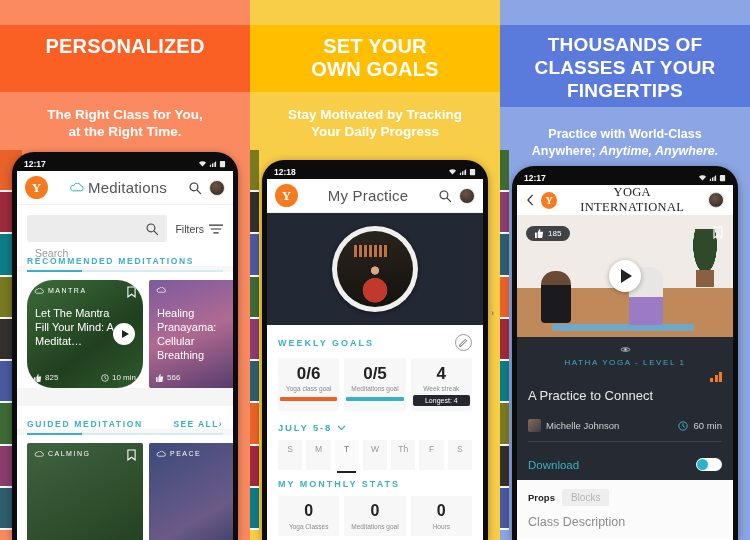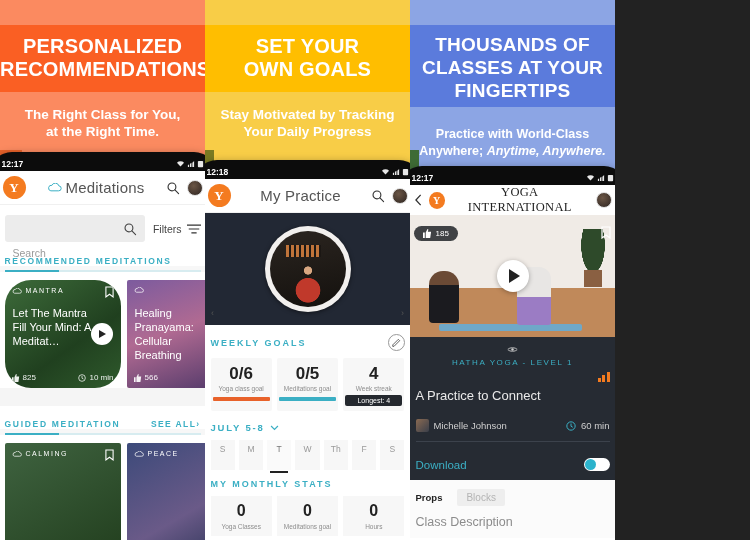--- a/index.html
+++ b/index.html
@@ -2,21 +2,21 @@
 <html><head>
 <meta charset="utf-8">
 <style>
   * { box-sizing: border-box; margin: 0; padding: 0; }
   html, body {
     width: 750px; height: 540px;
     font-family: "Liberation Sans", sans-serif;
     overflow: hidden;
     background: #222;
   }
-  .stage { position: relative; width: 615px; height: 540px; display: flex; }
+  .stage { position: relative; width: 750px; height: 540px; display: flex; }
 
   
   .panel { position: relative; width: 250px; height: 540px; overflow: hidden; }
   .panel-bg { position: absolute; inset: 0; }
   .band { position: absolute; left: 0; right: 0; top: 25px; }
   .p1 .band { height: 67px; background: #FA5F23; }
   .p2 .band { height: 67px; background: #FFBE00; }
   .p3 .band { height: 82px; background: #5B7BDC; }
   .p1 .panel-bg { background: #FB8A60; }
   .p2 .panel-bg { background: #F8CD47; }
@@ -173,21 +173,21 @@
   .vtitle { font-size:13px; margin-top:6px; color:#e9e9e9; font-weight:400; }
   .vrow { display:flex; justify-content:space-between; align-items:center; margin-top:16px; font-size:9.5px; color:#cfcfcf; }
   .vrow span { display:flex; align-items:center; gap:5px; }
   .vteach { width:13px; height:13px; border-radius:2px; background:linear-gradient(135deg,#8a6a52,#3a3f4a); }
   .vdiv { height:1px; background:#3c424c; margin: 9px 0 0 0; }
   .dlrow { display:flex; justify-content:space-between; align-items:center; padding: 8px 11px 9px 11px; background:#262b33; }
   .dltext { font-size:11.5px; color:#3BAFC4; }
   .toggle { width:26px; height:13px; border-radius:7px; background:#fff; position:relative; }
   .toggle::after { content:''; position:absolute; left:1px; top:1px; width:11px; height:11px; border-radius:50%; background:#2bb3cc; }
   .props { background:#fbfbfb; padding: 9px 11px; }
-  .tabs { display:flex; gap:15px; align-items:center;text-align:center; }
+  .tabs { display:flex; gap:7px; align-items:center;text-align:center; }
   .tabs .t1 { font-size:9.5px; font-weight:bold; color:#222; }
   .tabs .t2 { font-size:10px; color:#b4b4b4; background:#eee; padding:3px 9px; border-radius:2px; }
   .classdesc { font-size:12.5px; color:#8c8c8c; margin-top:9px; }
   .bars { display:flex; align-items:flex-end; gap:1.5px; }
   .bars i { display:block; width:3px; background:#F47B20; }
 </style>
 </head>
 <body>
 
 <div class="stage">
@@ -202,21 +202,20 @@
         <i style="height: 42.2222px; background: rgb(122, 122, 34); border-bottom: 2px solid rgb(250, 250, 250);"></i>
         <i style="height: 42.2222px; background: rgb(51, 48, 46); border-bottom: 2px solid rgb(250, 250, 250);"></i>
         <i style="height: 42.2222px; background: rgb(74, 90, 160); border-bottom: 2px solid rgb(250, 250, 250);"></i>
         <i style="height: 42.2222px; background: rgb(62, 107, 53); border-bottom: 2px solid rgb(250, 250, 250);"></i>
         <i style="height: 42.2222px; background: rgb(138, 62, 110); border-bottom: 2px solid rgb(250, 250, 250);"></i>
         <i style="height: 42.2222px; background: rgb(46, 94, 110); border-bottom: 2px solid rgb(250, 250, 250);"></i>
       </div>
 
     <div class="headline">
       <div>PERSONALIZED</div>
-      <div>RECOMMENDATIONS</div>
     </div>
     <div class="subhead">
       <div>The Right Class for You,</div>
       <div>at the Right Time.</div>
     </div>
 
     <div class="phone">
       <div class="statusbar">
         <span>12:17</span>
         <span class="sb-icons">

